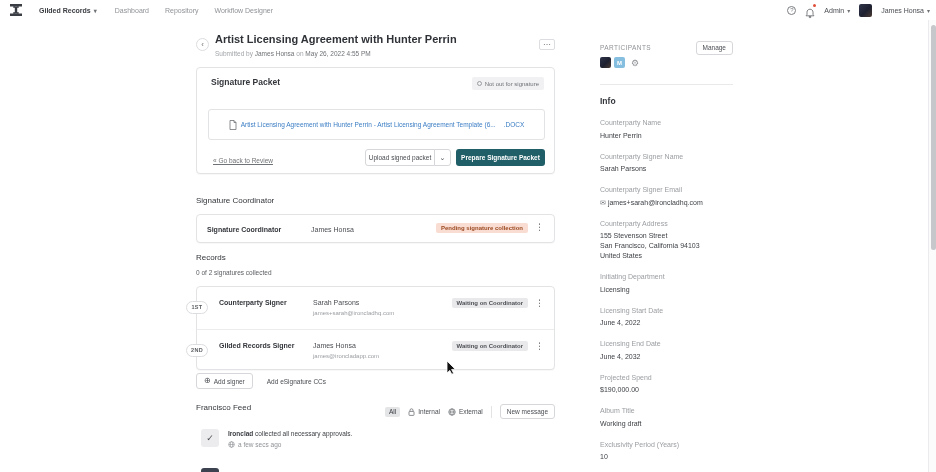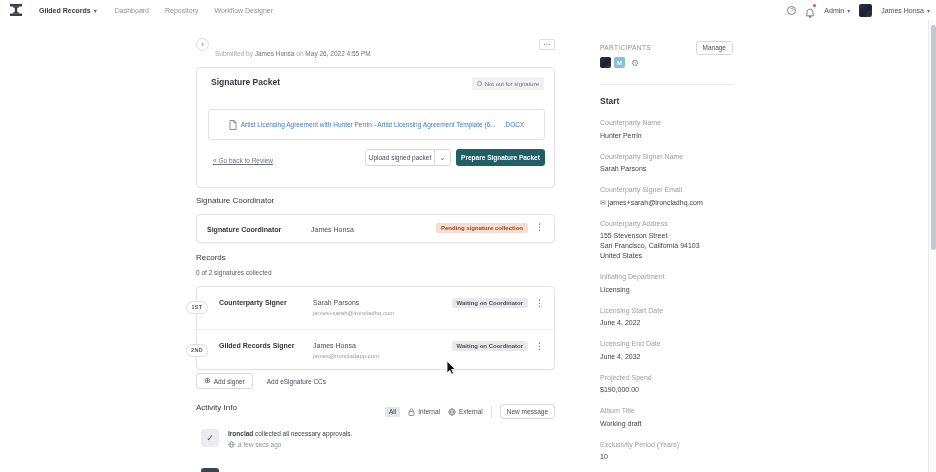--- a/index.html
+++ b/index.html
@@ -25,21 +25,21 @@
 
   
   .backbtn { position:absolute; left:196px; top:38px; width:13px; height:13px; border:1px solid #dcdde0; border-radius:50%; background:#fff; color:#6f7276; font-size:8px; line-height:11px; text-align:center; cursor:pointer; }
   .pagetitle { position:absolute; left:215px; top:33px; font-size:11px; font-weight:700; color:#2f3237; }
   .morebtn { position:absolute; left:539px; top:39px; width:16px; height:11px; border:1px solid #dcdde0; border-radius:2px; background:#fff; color:#6f7276; font-size:8px; line-height:9px; text-align:center; cursor:pointer; }
   .subtitle { position:absolute; left:215px; top:50px; font-size:6.5px; color:#a2a5a9; }
   .subtitle b { color:#6f7276; font-weight:400; }
 
   
   .card { position:absolute; border:1px solid #e2e3e5; border-radius:4px; background:#fff; box-shadow:0 1px 1px rgba(0,0,0,.03); }
-  .sp-card { left:196px; top:67px; width:359px; height:121px; }
+  .sp-card { left:196px; top:67px; width:359px; height:107px; }
   .sp-head { position:absolute; left:14px; top:9px; font-size:8.5px; font-weight:700; color:#33363b; }
   .sp-pill { position:absolute; right:10px; top:9px; height:13px; background:#f1f1f3; border-radius:2px; display:flex; align-items:center; gap:3px; padding:0 5px; font-size:6px; color:#6f7276; }
   .sp-pill .dotic { width:5px; height:5px; border:1px solid #9a9da1; border-radius:50%; }
   .docbox { position:absolute; left:11px; top:41px; width:337px; height:31px; border:1px solid #e2e3e5; border-radius:3px; display:flex; align-items:center; justify-content:center; gap:4px; cursor:pointer; }
   .doclink { font-size:6.5px; color:#3b7dc4; }
   .docext { font-size:6.5px; color:#3b7dc4; margin-left:4px; }
   .sp-footer-link { position:absolute; left:16px; top:89px; font-size:6.5px; color:#6f7276; text-decoration:underline; cursor:pointer; }
   .btn-upload { position:absolute; left:168px; top:81px; width:70px; height:17px; border:1px solid #d6d7da; border-radius:3px 0 0 3px; background:#fff; font-size:6.5px; color:#4a4d52; text-align:center; line-height:15px; cursor:pointer; }
   .btn-upload-caret { position:absolute; left:237px; top:81px; width:17px; height:17px; border:1px solid #d6d7da; border-radius:0 3px 3px 0; background:#fff; font-size:7px; color:#4a4d52; text-align:center; line-height:15px; cursor:pointer; }
   .btn-teal { position:absolute; left:259px; top:81px; width:89px; height:17px; border:none; border-radius:3px; background:#205e68; color:#fff; font-size:6.5px; font-weight:600; text-align:center; line-height:17px; cursor:pointer; }
@@ -142,20 +142,21 @@
       <div class="userlbl">
         <span>James Honsa</span>
         <span class="caret">▾</span>
       </div>
     </div>
   </div>
 
   <div class="teal-remnant"></div>
 
   <div class="backbtn">‹</div>
+  <div class="pagetitle">Artist Licensing Agreement with Hunter Perrin</div>
   <div class="morebtn">⋯</div>
   <div class="subtitle">
     <span>Submitted by</span>
     <b>James Honsa</b>
     <span>on</span>
     <b>May 26, 2022 4:55 PM</b>
   </div>
 
   <div class="card sp-card">
     <div class="sp-head">Signature Packet</div>
@@ -206,21 +207,21 @@
     </div>
   </div>
   <div class="addrow">
     <div class="btn-addsigner">
       <span class="plus-ic">⊕</span>
       <span>Add signer</span>
     </div>
     <div class="btn-addcc">Add eSignature CCs</div>
   </div>
 
-  <div class="section-title" style="left:196px; top:403px;">Activity Info</div>
+  <div class="section-title" style="left:196px; top:403px;">Francisco Feed</div>
   <div class="af-filters">
     <span class="af-all">All</span>
     <span class="af-filter">
       <svg width="7" height="8" viewBox="0 0 7 8">
           <rect x="1" y="3.4" width="5" height="4" rx=".6" fill="none" stroke="#6f7276" stroke-width=".8"></rect>
           <path d="M2 3.4V2.3a1.5 1.5 0 0 1 3 0v1.1" fill="none" stroke="#6f7276" stroke-width=".8"></path>
         </svg>
       <span>Internal</span>
     </span>
     <span class="af-filter">
@@ -256,21 +257,21 @@
     <div style="position:relative;">
       <div class="part-label">PARTICIPANTS</div>
       <div class="btn-manage">Manage</div>
     </div>
     <div class="avrow">
       <div class="av-photo"></div>
       <div class="av-blue">M</div>
       <div class="av-gear">⚙</div>
     </div>
     <div class="side-div"></div>
-    <div class="info-title">Start</div>
+    <div class="info-title">Info</div>
     <div class="fields">
       <div class="fgroup">
         <div class="flabel">Counterparty Name</div>
         <div class="fvalue">Hunter Perrin</div>
       </div>
       <div class="fgroup">
         <div class="flabel">Counterparty Signer Name</div>
         <div class="fvalue">Sarah Parsons</div>
       </div>
       <div class="fgroup">

